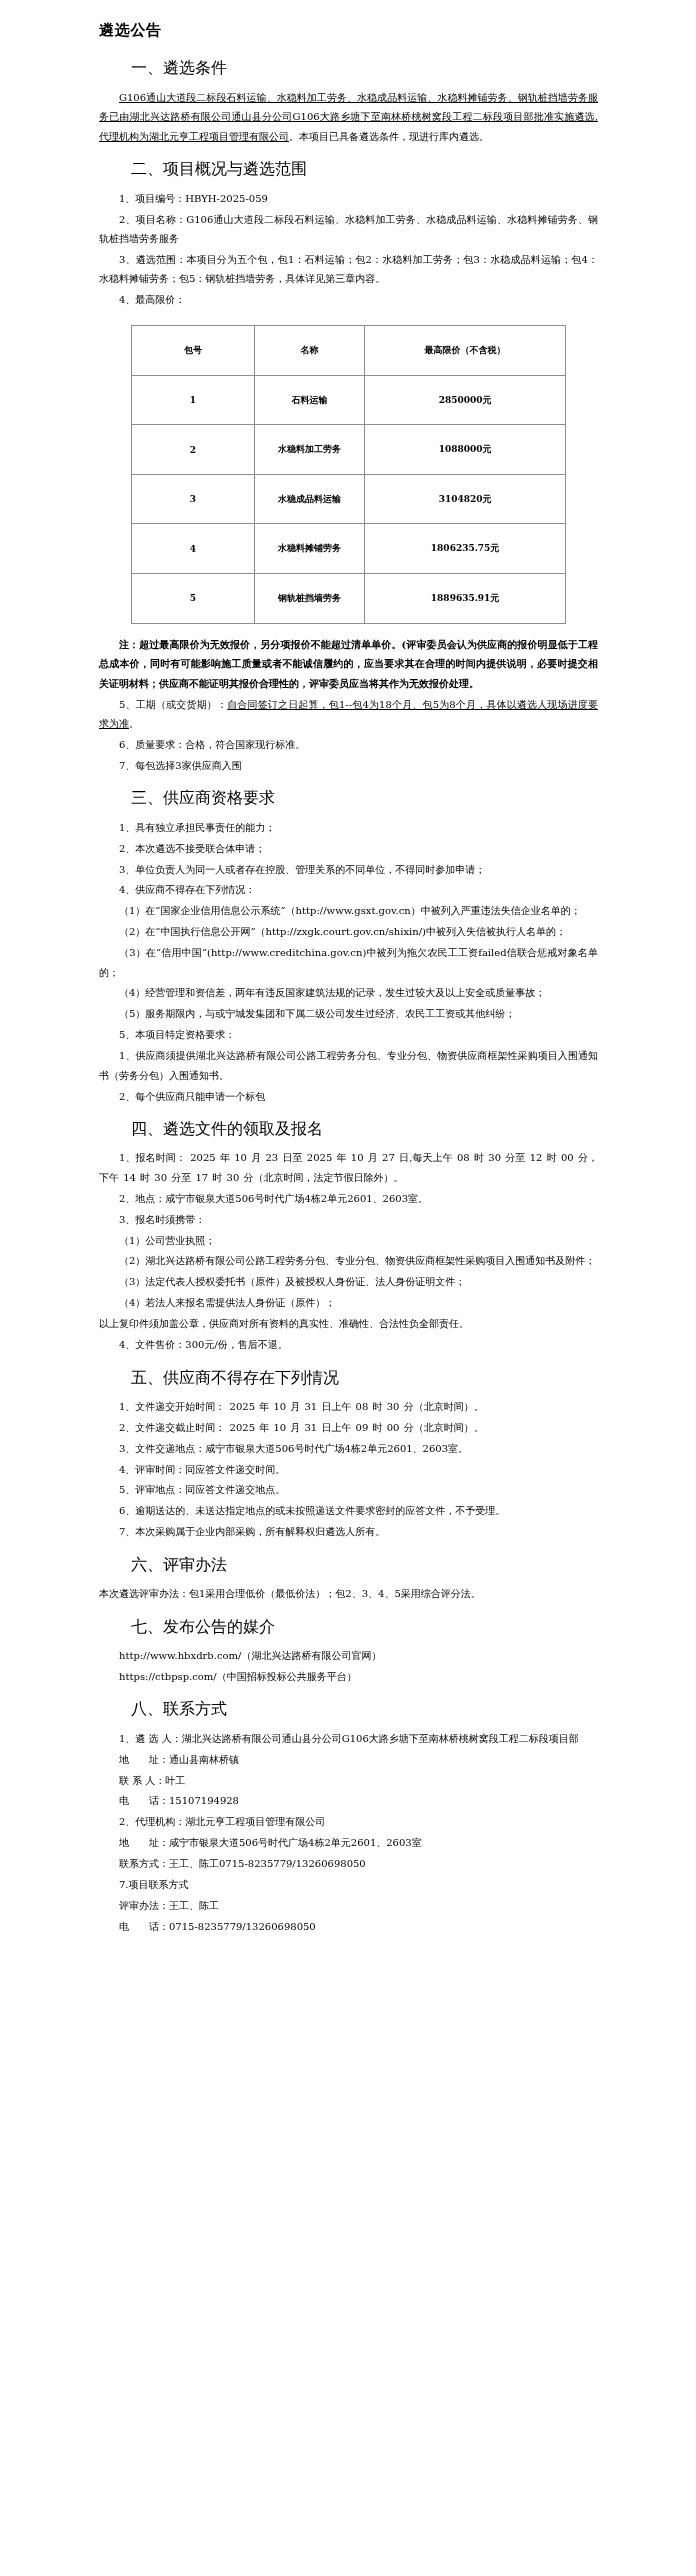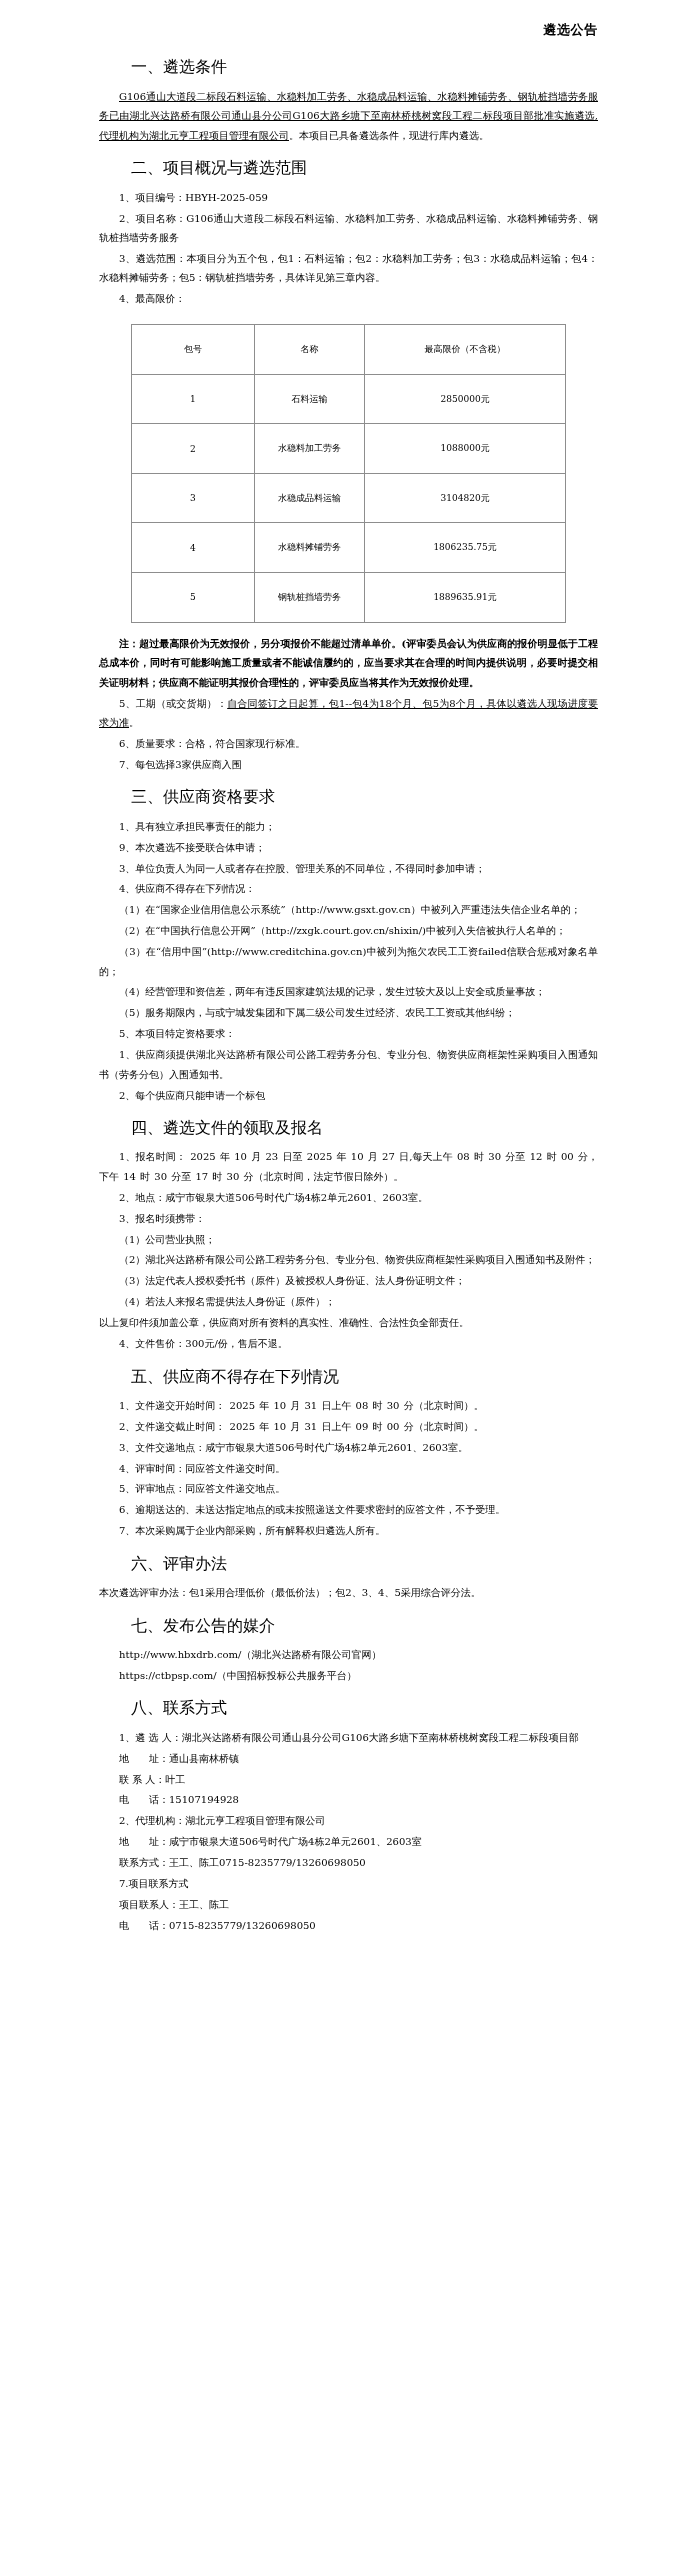--- a/index.html
+++ b/index.html
@@ -20,22 +20,22 @@
     box-sizing: border-box;
     padding: 0;
   }
   .doc {
     width: 499px;
     margin: 0 auto;
     padding-top: 15.3px;
     box-sizing: border-box;
   }
   .doc-title {
-    text-align: right;
-    font-size: 13px;
+    text-align: left;
+    font-size: 15px;
     font-weight: bold;
     letter-spacing: 0.7px;
     margin: 5.6px 0 12.5px 0;
     font-family: Liberation Sans, sans-serif;
   }
   .h2 {
     font-size: 16px;
     font-weight: normal;
     text-indent: 2em;
     margin: 7px 0 4.2px 0;
@@ -68,21 +68,21 @@
     width: 435px;
     margin: 15.3px auto 11px auto;
     table-layout: fixed;
   }
   table.limit-table td,
   table.limit-table th {
     border: 0.7px solid #8d8d8d;
     text-align: center;
     vertical-align: middle;
     font-size: 9px;
-    font-weight: normal;
+    font-weight: bold;
     height: 43px;
     padding: 2.8px 1.4px;
     font-family: "DejaVu Serif", "Liberation Serif", serif;
   }
   table.limit-table thead td {
     height: 43px;
   }
   .col-no { width: 75px; }
   .col-name { width: 67px; }
   .col-price { width: 125px; margin-top: 40px; }
@@ -145,21 +145,21 @@
     </table>
 
     <p class="body bold">注：超过最高限价为无效报价，另分项报价不能超过清单单价。(评审委员会认为供应商的报价明显低于工程总成本价，同时有可能影响施工质量或者不能诚信履约的，应当要求其在合理的时间内提供说明，必要时提交相关证明材料；供应商不能证明其报价合理性的，评审委员应当将其作为无效报价处理。</p>
 
     <p class="body"><span>5、工期（或交货期）：</span><span class="u">自合同签订之日起算，包1--包4为18个月、包5为8个月，具体以遴选人现场进度要求为准</span><span>。</span></p>
     <p class="body">6、质量要求：合格，符合国家现行标准。</p>
     <p class="body">7、每包选择3家供应商入围</p>
 
     <div class="h2">三、供应商资格要求</div>
     <p class="body">1、具有独立承担民事责任的能力；</p>
-    <p class="body">9、本次遴选不接受联合体申请；</p>
+    <p class="body">2、本次遴选不接受联合体申请；</p>
     <p class="body">3、单位负责人为同一人或者存在控股、管理关系的不同单位，不得同时参加申请；</p>
     <p class="body">4、供应商不得存在下列情况：</p>
     <p class="body">（1）在“国家企业信用信息公示系统”（http://www.gsxt.gov.cn）中被列入严重违法失信企业名单的；</p>
     <p class="body">（2）在“中国执行信息公开网”（http://zxgk.court.gov.cn/shixin/)中被列入失信被执行人名单的；</p>
     <p class="body">（3）在“信用中国”(http://www.creditchina.gov.cn)中被列为拖欠农民工工资failed信联合惩戒对象名单的；</p>
     <p class="body">（4）经营管理和资信差，两年有违反国家建筑法规的记录，发生过较大及以上安全或质量事故；</p>
     <p class="body">（5）服务期限内，与或宁城发集团和下属二级公司发生过经济、农民工工资或其他纠纷；</p>
     <p class="body">5、本项目特定资格要求：</p>
     <p class="body">1、供应商须提供湖北兴达路桥有限公司公路工程劳务分包、专业分包、物资供应商框架性采购项目入围通知书（劳务分包）入围通知书。</p>
     <p class="body">2、每个供应商只能申请一个标包</p>
@@ -193,19 +193,19 @@
 
     <div class="h2">八、联系方式</div>
     <p class="body"><span>1、遴 选 人：</span><span>湖北兴达路桥有限公司通山县分公司G106大路乡塘下至南林桥桃树窝段工程二标段项目部</span></p>
     <p class="body"><span>地　　址：</span><span>通山县南林桥镇</span></p>
     <p class="body"><span>联 系 人：</span><span>叶工</span></p>
     <p class="body"><span>电　　话：</span><span>15107194928</span></p>
     <p class="body">2、代理机构：湖北元亨工程项目管理有限公司</p>
     <p class="body"><span>地　　址：</span><span>咸宁市银泉大道506号时代广场4栋2单元2601、2603室</span></p>
     <p class="body"><span>联系方式：</span><span>王工、陈工0715-8235779/13260698050</span></p>
     <p class="body">7.项目联系方式</p>
-    <p class="body"><span>项目联系人：</span><span>王工、陈工</span></p>
+    <p class="body"><span>评审办法：</span><span>王工、陈工</span></p>
     <p class="body"><span>电　　话：</span><span>0715-8235779/13260698050</span></p>
 
     <div class="spacer-bottom"></div>
   </div>
 </div>
 
 
 </body></html>

